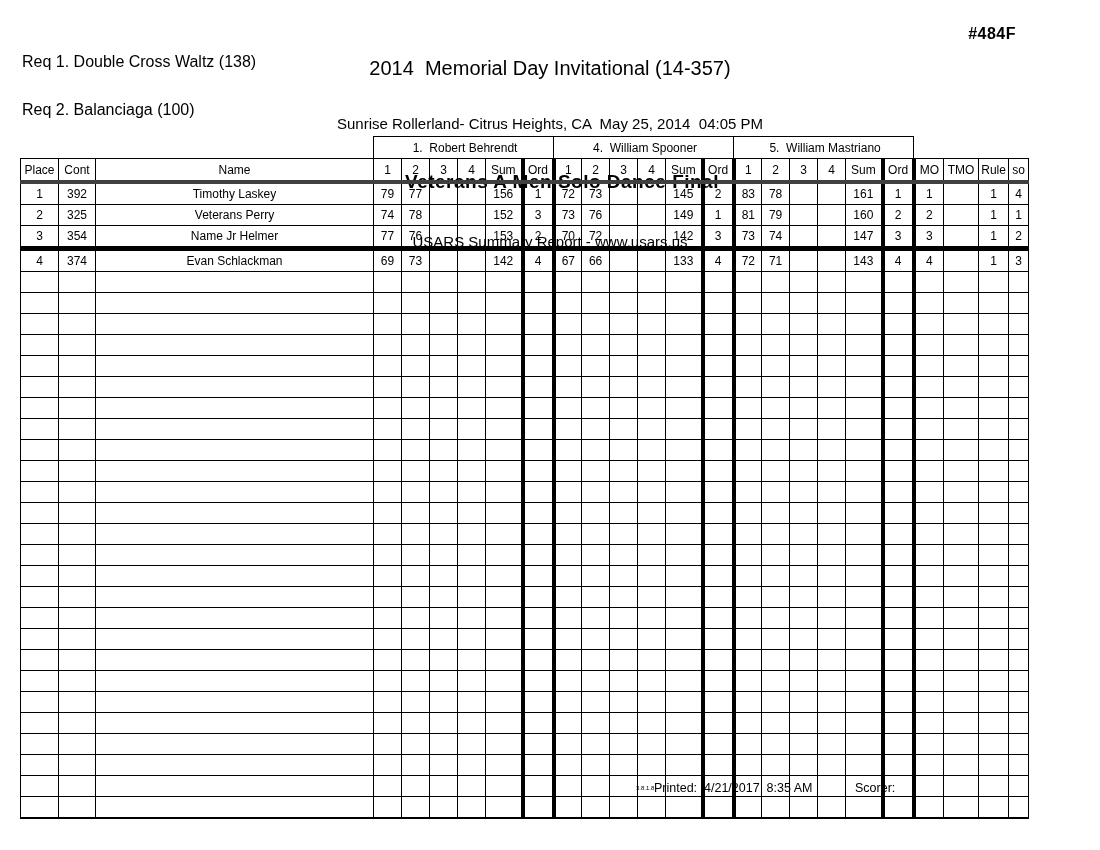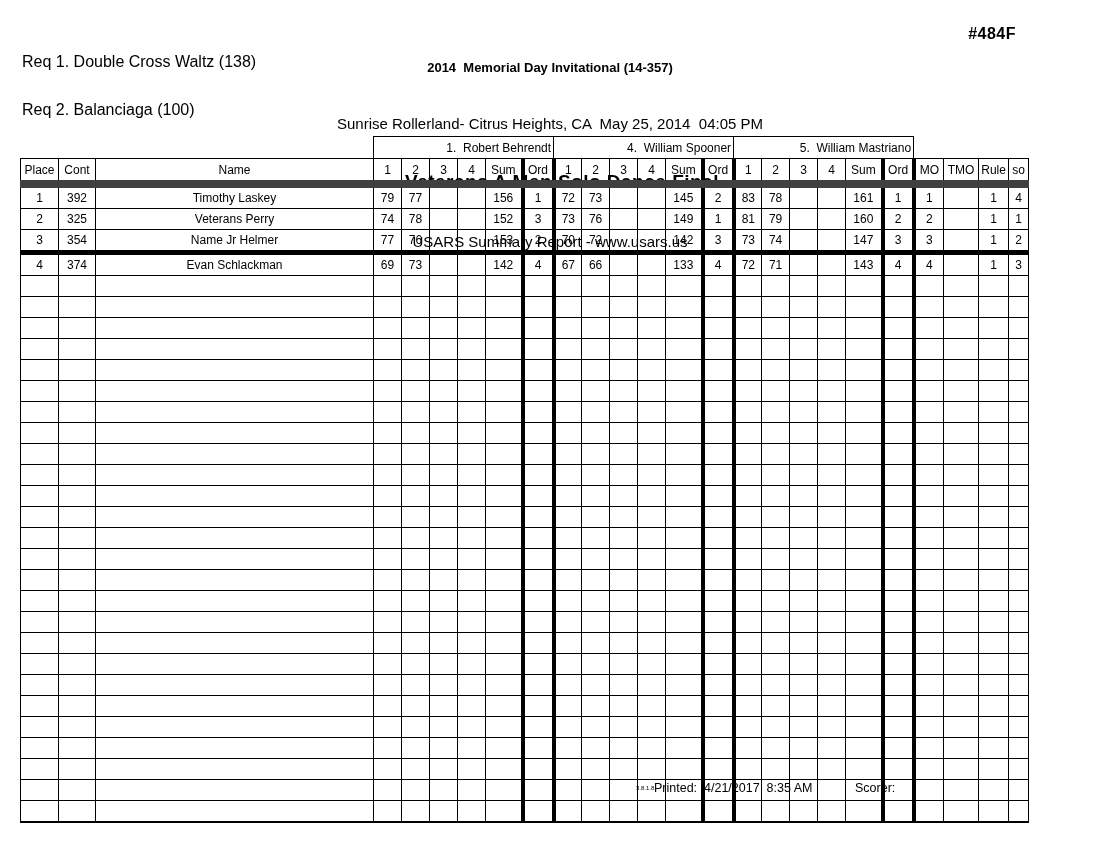--- a/index.html
+++ b/index.html
@@ -2,36 +2,36 @@
 <html><head>
 <meta charset="utf-8">
 <style>
   html,body{margin:0;padding:0;background:#fff;}
   .page{position:relative;width:1100px;height:850px;background:#fff;overflow:hidden;
         font-family:"Liberation Sans",sans-serif;color:#000;}
 
   
   .req-block{position:absolute;left:22px;top:22px;font-size:16px;line-height:16px;white-space:pre;}
   .title-block{position:absolute;left:0;top:22px;width:100%;text-align:center;white-space:pre;}
-  .title1{font-size:13px;font-weight:bold;line-height:20px;}
+  .title1{font-size:20px;font-weight:normal;line-height:20px;}
   .title2{font-size:15px;line-height:20px;text-align:center;}
   .title3{font-size:19px;font-weight:bold;line-height:24px;letter-spacing:.5px;padding-left:24px;}
   .title4{font-size:15px;line-height:24px;}
   .heat-number{position:absolute;top:25px;right:84px;font-size:16px;font-weight:bold;letter-spacing:.5px;}
 
   
   .table-wrap{position:absolute;left:20px;top:136px;}
   table.results{border-collapse:collapse;table-layout:fixed;width:1008px;}
   table.results td, table.results th{
     border:1px solid #000;font-size:12px;font-weight:normal;height:20px;
     padding:0 2px;text-align:center;overflow:hidden;white-space:nowrap;line-height:18px;}
   tr.judge-row td{height:21px;}
   tr.judge-row td.spacer{border:none;}
-  tr.judge-row td.judge-box{text-align:right;padding-left:5px;white-space:pre;margin-left:8px;}
-  tr.head-row th{border-bottom:8px solid #404040;height:21px;}
+  tr.judge-row td.judge-box{text-align:center;padding-left:5px;white-space:pre;margin-left:8px;}
+  tr.head-row th{border-bottom:4px solid #404040;height:21px;}
   td.name-col, th.name-col{text-align:left;padding-left:6px;}
   .ord-col{border-left:4px solid #000 !important;border-right:4px solid #000 !important;font-weight:bold;}
   th.ord-col{font-weight:normal;}
   .bold{font-weight:bold;}
   tr.cut-row td{border-bottom:5px solid #000;}
   tbody tr:last-child td{border-bottom:2px solid #000;}
 
   
   .footer-version{position:absolute;left:636px;top:785px;font-size:6px;}
   .footer-printed{position:absolute;left:654px;top:781px;font-size:12.5px;white-space:pre;}

